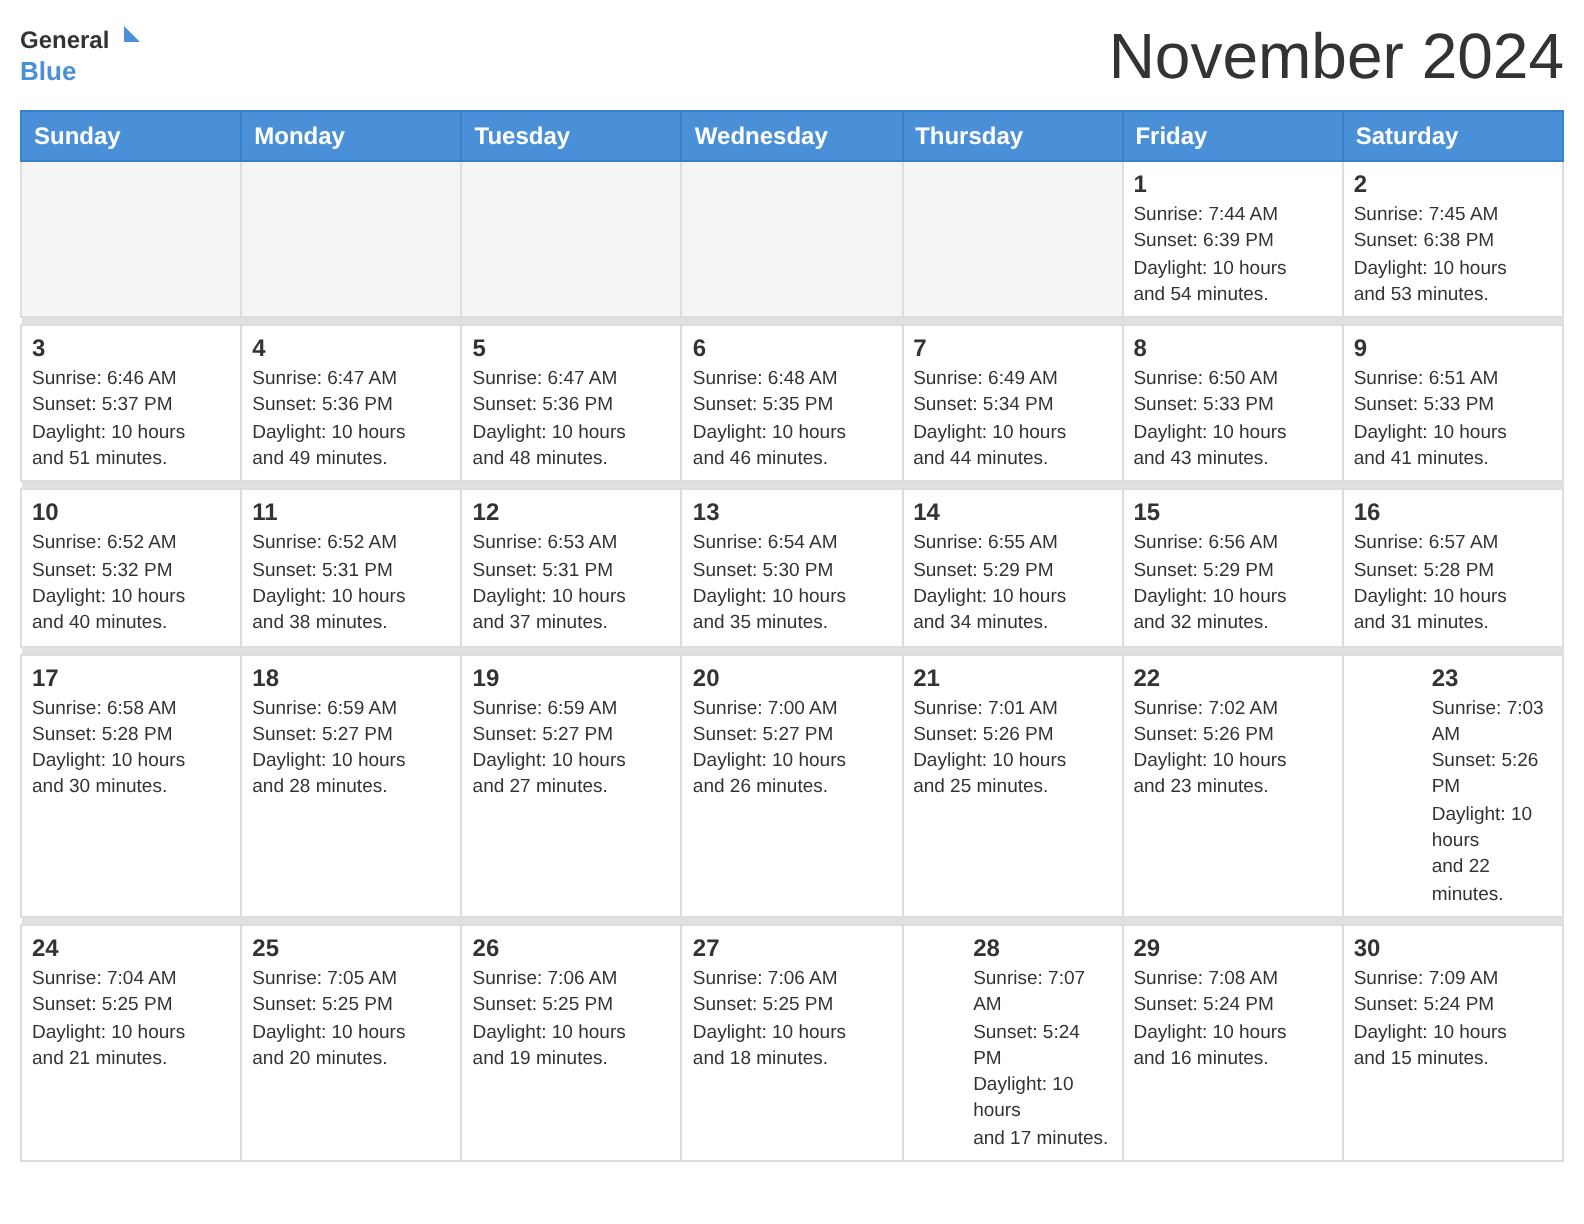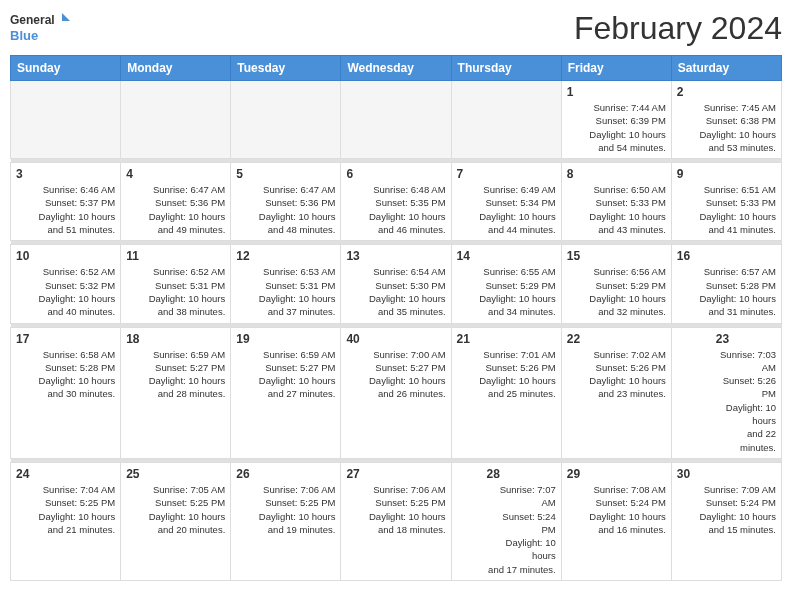--- a/index.html
+++ b/index.html
@@ -62,36 +62,35 @@
     .day-number {
       font-size: 12px;
       font-weight: bold;
       display: block;
       margin-bottom: 2px;
     }
     .day-info {
       font-size: 9.5px;
       line-height: 1.4;
       color: #333;
-      text-align: right;
     }
   </style>
 </head>
 <body>
 
 <div class="header">
   <div class="logo">
   <svg width="60" height="36" viewBox="0 0 60 36" xmlns="http://www.w3.org/2000/svg">
     <text x="0" y="14" font-size="12" font-weight="bold" font-family="Arial" fill="#333">General</text>
     <polygon points="52,3 60,11 52,11" fill="#4a90d9"></polygon>
     <text x="0" y="30" font-size="13" font-weight="bold" font-family="Arial" fill="#4a90d9">Blue</text>
   </svg>
 </div>
   <div class="title-area">
-    <div class="month-title">February 2024</div>
+    <div class="month-title">November 2024</div>
   </div>
 </div>
 
 <table class="calendar">
   <thead>
     <tr>
     <th>Sunday</th>
         <th>Monday</th>
         <th>Tuesday</th>
         <th>Wednesday</th>
@@ -249,21 +248,21 @@
 and 28 minutes.</div>
         </td>
         <td style="vertical-align: top; min-height: 75px; height: 75px;">
           <span class="day-number">19</span>
           <div class="day-info" style="font-size: 9.5px; line-height: 1.4; white-space: pre-line;">Sunrise: 6:59 AM
 Sunset: 5:27 PM
 Daylight: 10 hours
 and 27 minutes.</div>
         </td>
         <td style="vertical-align: top; min-height: 75px; height: 75px;">
-          <span class="day-number">40</span>
+          <span class="day-number">20</span>
           <div class="day-info" style="font-size: 9.5px; line-height: 1.4; white-space: pre-line;">Sunrise: 7:00 AM
 Sunset: 5:27 PM
 Daylight: 10 hours
 and 26 minutes.</div>
         </td>
         <td style="vertical-align: top; min-height: 75px; height: 75px;">
           <span class="day-number">21</span>
           <div class="day-info" style="font-size: 9.5px; line-height: 1.4; white-space: pre-line;">Sunrise: 7:01 AM
 Sunset: 5:26 PM
 Daylight: 10 hours

